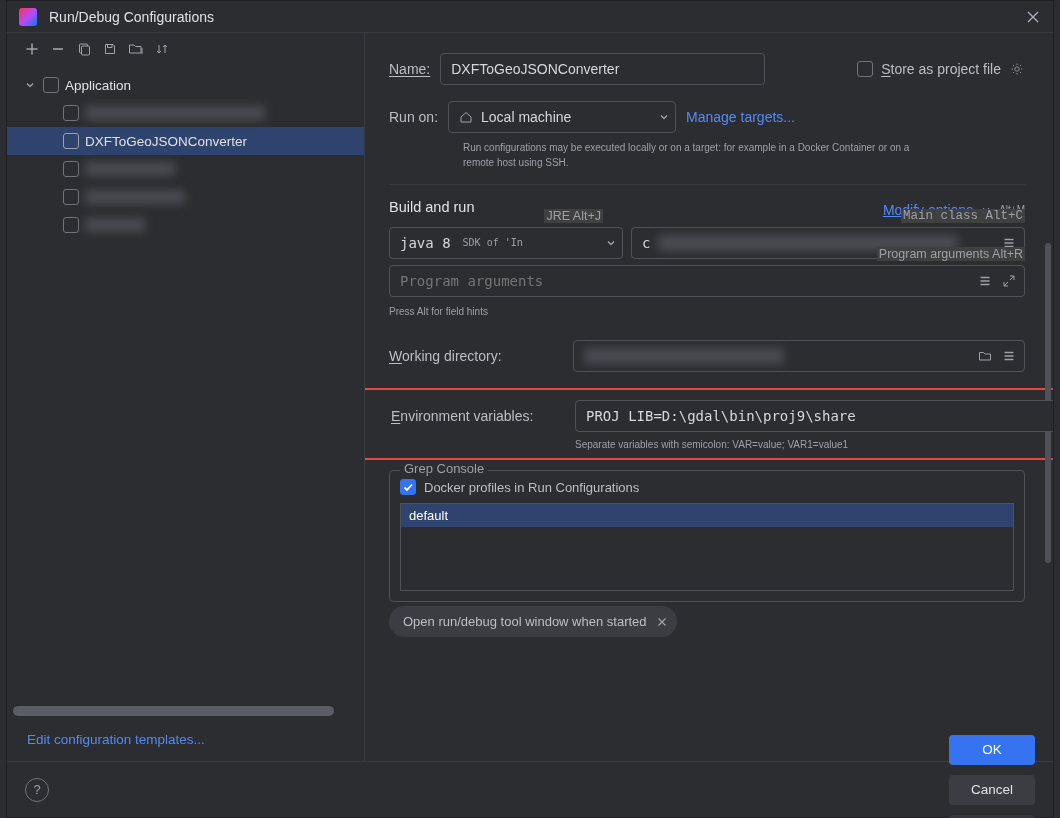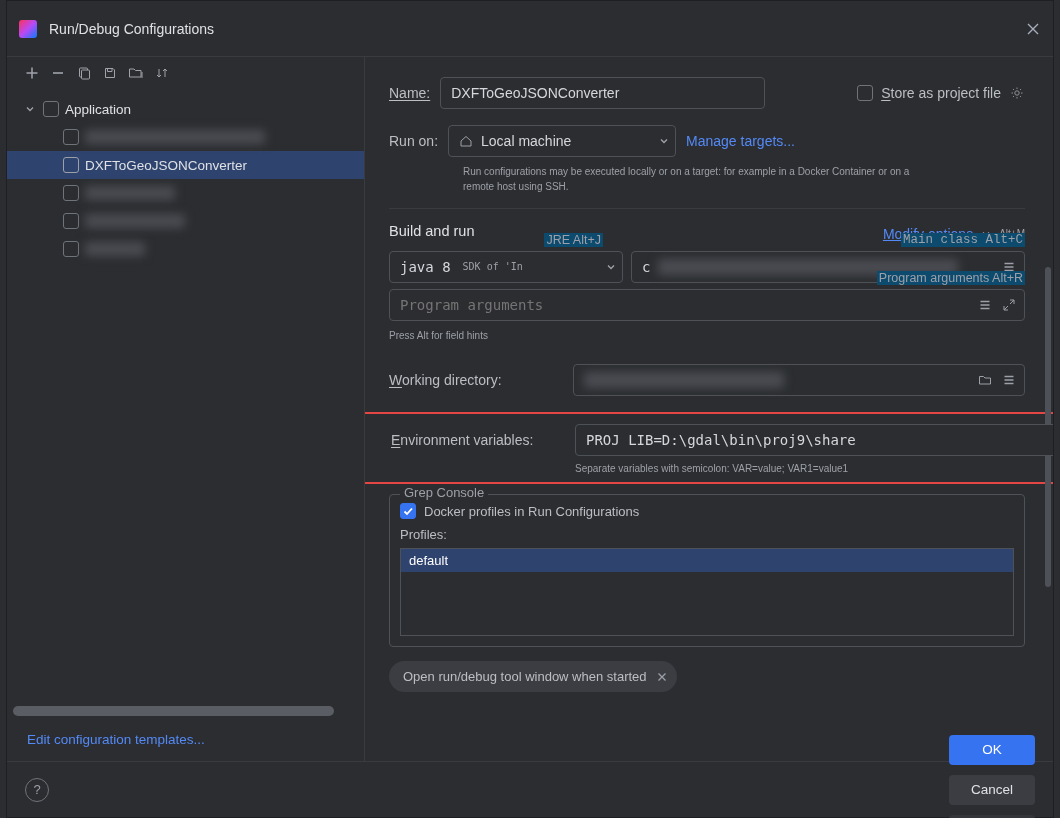--- a/index.html
+++ b/index.html
@@ -17,21 +17,21 @@
     width: 1048px;
     height: 818px;
     margin: 0 auto;
     background: #2b2d30;
     border: 1px solid #1e1f22;
     position: relative;
     display: flex;
     flex-direction: column;
   }
   .titlebar {
-    height: 56px;
+    height: 32px;
     display: flex;
     align-items: center;
     padding: 0 12px;
     gap: 12px;
     border-bottom: 1px solid #393b40;
   }
   .titlebar .app-icon {
     width: 18px; height: 18px;
     background: linear-gradient(135deg,#fe315d 0%,#b74af7 50%,#087cfa 100%);
     border-radius: 3px;
@@ -148,21 +148,21 @@
   .home-ic { color:#9da0a8;}
   .link { color:#548af7; cursor:pointer; font-size:14px; }
 
   .hint-text { color:#9da0a8; font-size:10px; line-height:1.45; }
 
   .section-title { color:#dfe1e5; font-size:14.5px; margin-bottom:6px;}
   .mod-opts { color:#548af7; text-decoration:underline; cursor:pointer; font-size:14px;}
 
   .field-hint {
     position:absolute; font-size:12.5px; color:#9da0a8;
-    background:#0c4a6e;
+    background:#404040;
     padding:0 2px;
   }
 
   .input-with-icon {
     position:relative; display:flex; align-items:center;
   }
   .input-with-icon .trailing {
     position:absolute; right:8px; top:50%; transform:translateY(-50%);
     display:flex; gap:8px;
   }
@@ -197,21 +197,21 @@
   .profiles-list .selrow {
     background:#2e436e; color:#fff; padding:4px 8px;
   }
 
   .chip {
     background:#3b3d42;
     padding:8px 30px 8px 14px;
     border-radius:20px;
     display:inline-flex; align-items:center; gap:10px;
     color:#bcbec4;
-    margin-top: 14px;
+    margin-top: 4px;
     position:relative;
     text-align:center;
   }
   .chip .close-x { position:absolute; right:10px; color:#9da0a8; cursor:pointer;}
 
   .footer {
     height: 56px;
     border-top:1px solid #393b40;
     display:flex; align-items:center;
     padding:0 18px;
@@ -466,21 +466,20 @@
       <div class="grep">
         <span class="legend">Grep Console</span>
         <div style="display:flex;align-items:center;gap:8px;margin-bottom:8px;">
           <span class="chk checked">
             <svg width="12" height="12" viewBox="0 0 12 12">
                 <path d="M2.5 6.5 L5 9 L10 3.5" stroke="#fff" stroke-width="1.8" fill="none"></path>
               </svg>
           </span>
           <span>Docker profiles in Run Configurations</span>
         </div>
-        <div>Profiles:</div>
         <div class="profiles-list">
           <div class="selrow">default</div>
         </div>
       </div>
 
       <div class="chip">
         <span>Open run/debug tool window when started</span>
         <span class="close-x">
           <svg width="10" height="10" viewBox="0 0 10 10">
               <path d="M1.5 1.5 L8.5 8.5 M8.5 1.5 L1.5 8.5" stroke="currentColor" stroke-width="1.3"></path>

